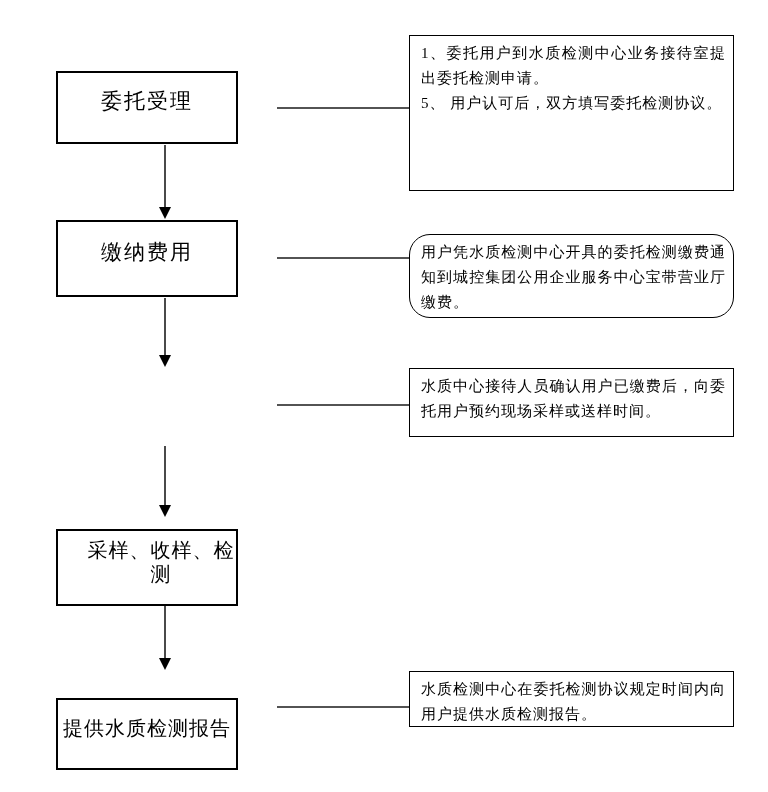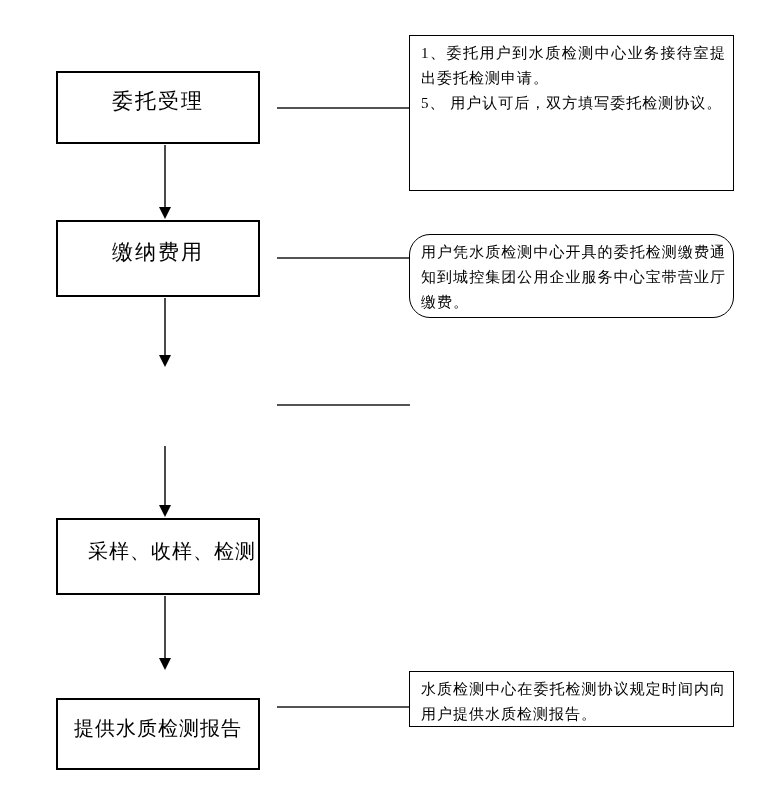--- a/index.html
+++ b/index.html
@@ -19,21 +19,21 @@
     position: absolute;
     left: 0;
     top: 0;
     width: 768px;
     height: 792px;
     pointer-events: none;
   }
   .step-box {
     position: absolute;
     left: 56px;
-    width: 204px;
+    width: 182px;
     border: 2px solid #000000;
     background: #ffffff;
     box-sizing: border-box;
     display: flex;
     align-items: center;
     justify-content: center;
     padding-bottom: 12px;
     color: #000000;
     font-size: 21px;
     letter-spacing: 2px;
@@ -55,21 +55,21 @@
     overflow: hidden;
   }
   .note-box p {
     margin: 0;
     line-height: 25px;
     text-align: justify;
   }
   #l1 { top: 71px;  height: 73px; }
   #l2 { top: 220px; height: 77px; }
   #l3 { top: 368px; height: 77px; }
-  #l4 { top: 518px; height: 77px; padding-left: 28px; }
+  #l4 { top: 529px; height: 77px; padding-left: 28px; }
   #l5 { top: 698px; height: 72px; }
   #r1 { top: 35px;  height: 156px; }
   #r2 { top: 234px; height: 84px; border-radius: 21px; }
   #r3 { top: 368px; height: 69px; }
   #r5 { top: 671px; height: 56px; }
 </style>
 </head>
 <body>
 
 <div id="canvas">
@@ -112,17 +112,20 @@
     <span>提供水质检测报告</span>
   </div>
 
   <div id="r1" class="note-box">
     <p>1、委托用户到水质检测中心业务接待室提出委托检测申请。</p>
     <p>5、 用户认可后，双方填写委托检测协议。</p>
   </div>
   <div id="r2" class="note-box">
     <p>用户凭水质检测中心开具的委托检测缴费通知到城控集团公用企业服务中心宝带营业厅缴费。</p>
   </div>
+  <div id="r3" class="note-box">
+    <p>水质中心接待人员确认用户已缴费后，向委托用户预约现场采样或送样时间。</p>
+  </div>
   <div id="r5" class="note-box">
     <p>水质检测中心在委托检测协议规定时间内向用户提供水质检测报告。</p>
   </div>
 
 </div>
 
 </body></html>

